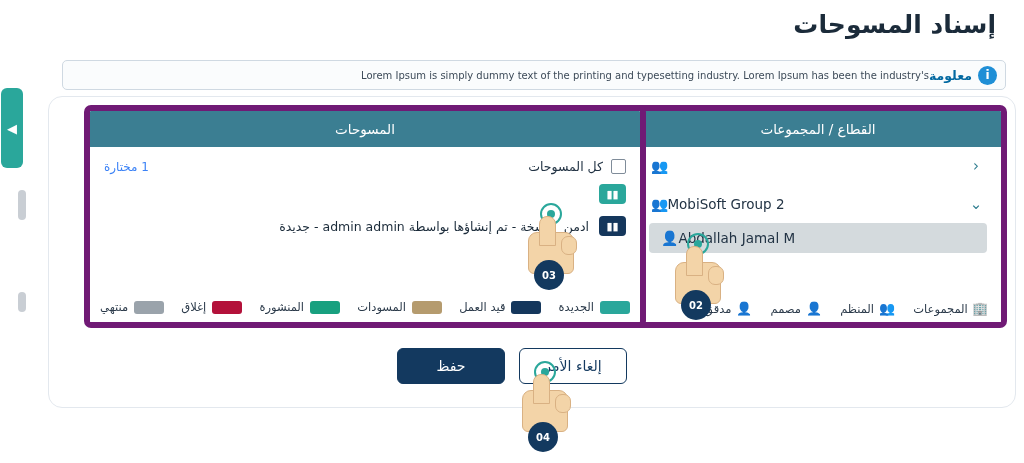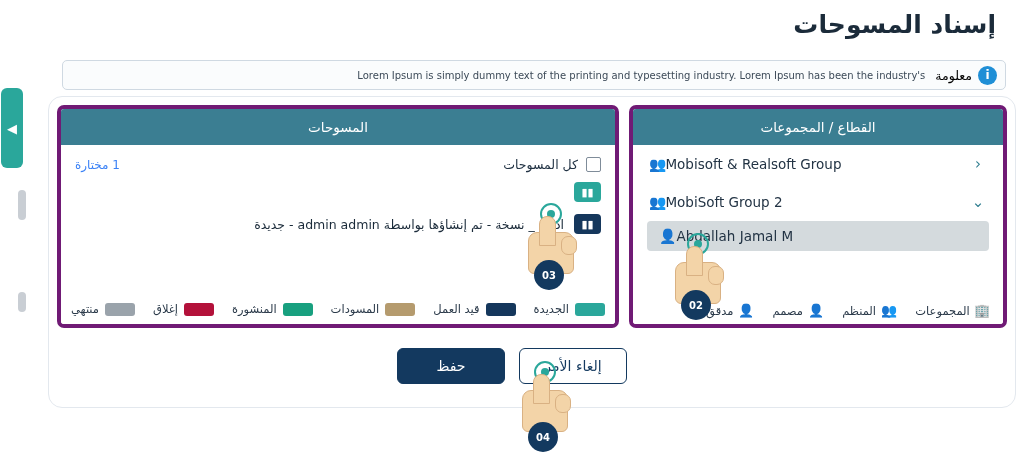--- a/index.html
+++ b/index.html
@@ -56,23 +56,23 @@
     font-size: 12px;
     font-weight: 700;
     display: flex;
     align-items: center;
     justify-content: center;
     flex: 0 0 auto;
     margin-left: 6px;
   }
   .info-label {
     font-size: 12.5px;
-    font-weight: 400;
-    color: #000000;
-    margin-left: 10px;
+    font-weight: 700;
+    color: #0369a1;
+    margin-left: 0;
     flex: 0 0 auto;
   }
   .info-text {
     font-size: 10px;
     color: #3c4a58;
     direction: ltr;
     text-align: right;
     flex: 1 1 auto;
     white-space: nowrap;
     overflow: hidden;
@@ -89,25 +89,26 @@
     border: 1px solid #e3e8ee;
     border-radius: 14px;
     background: #fff;
     box-sizing: border-box;
   }
 
   
   .panel {
     position: absolute;
     top: 8px;
-    border: 4px solid #701a75;
+    border: 6px solid #701a75;
     border-radius: 7px;
     background: #fff;
     overflow: hidden;
     box-sizing: border-box;
+    margin-left: 27px;
   }
   .panel-head {
     height: 36px;
     background: #3b7e92;
     color: #fff;
     font-size: 13.5px;
     display: flex;
     align-items: center;
     justify-content: center;
     font-weight: 400;
@@ -419,21 +420,20 @@
 
   <div class="card-wrap">
 
     <div class="panel panel-org">
       <div class="panel-head">القطاع / المجموعات</div>
       <div class="panel-body">
 
         <div class="org-row">
           <span class="chev">‹</span>
           <span class="spacer"></span>
-          <span class="org-label">Mobisoft &amp; Realsoft Group</span>
           <span class="org-icon users">👥</span>
         </div>
 
         <div class="org-row">
           <span class="chev">⌄</span>
           <span class="spacer"></span>
           <span class="org-label">MobiSoft Group 2</span>
           <span class="org-icon users">👥</span>
         </div>
 

